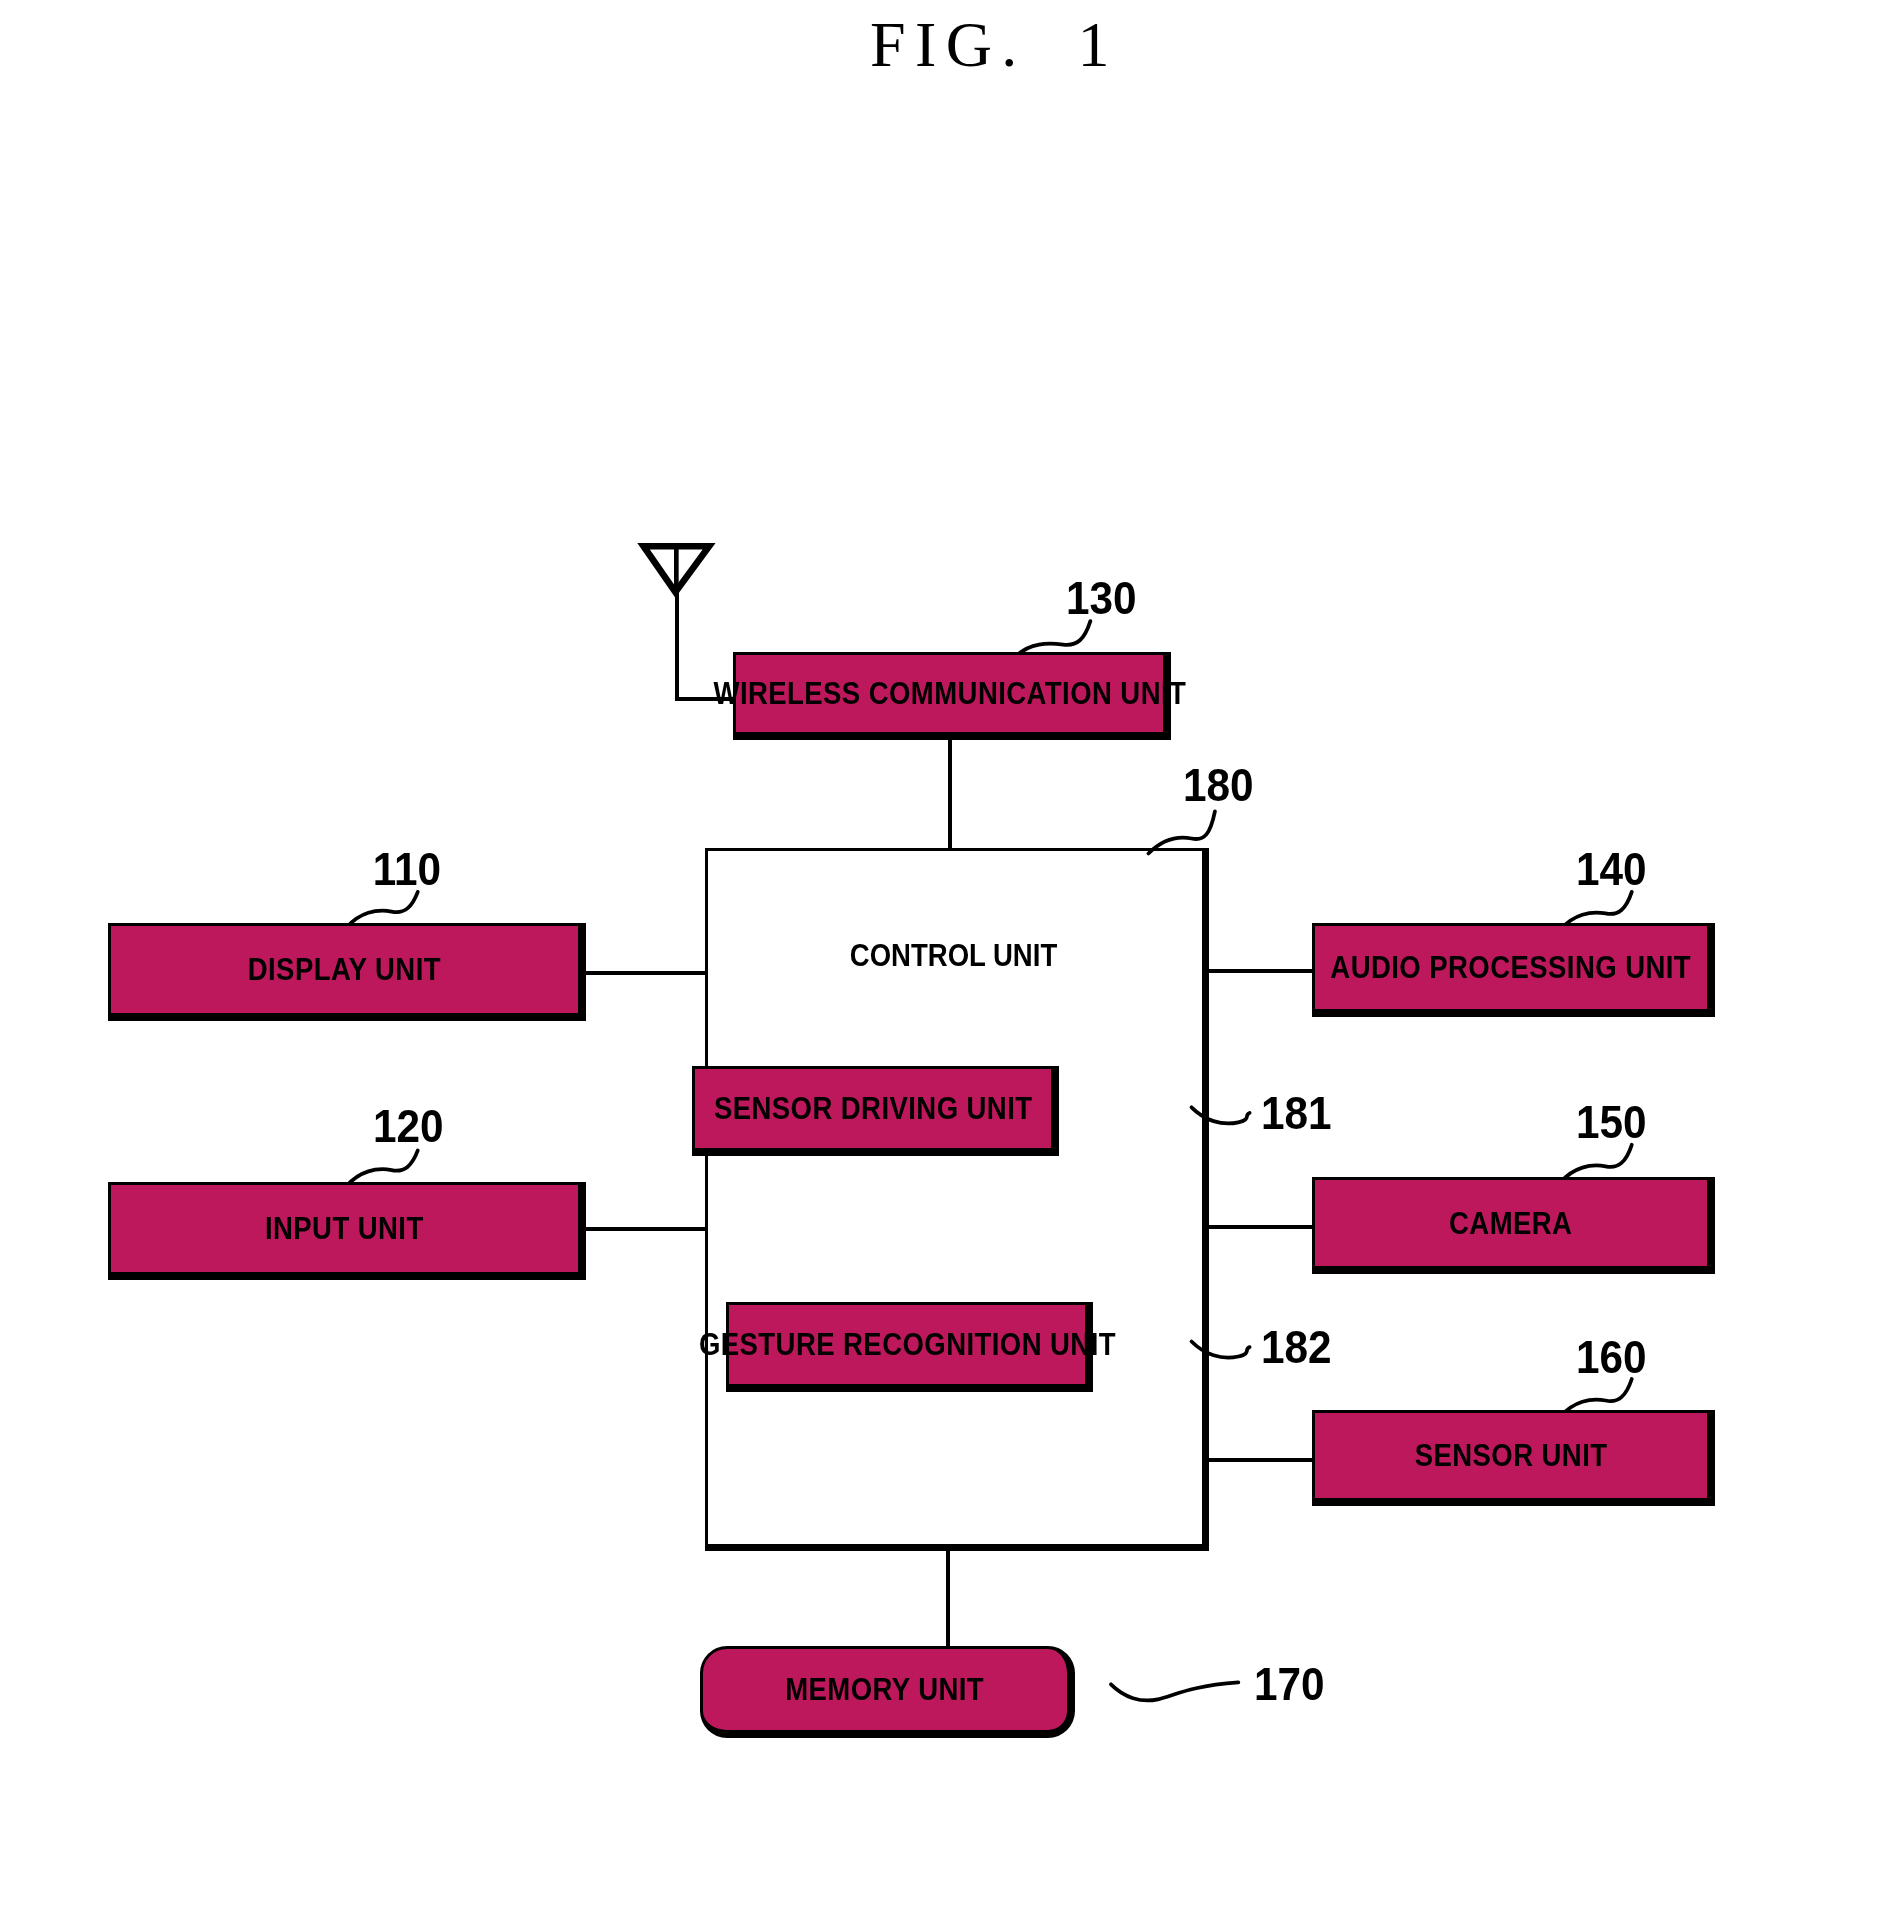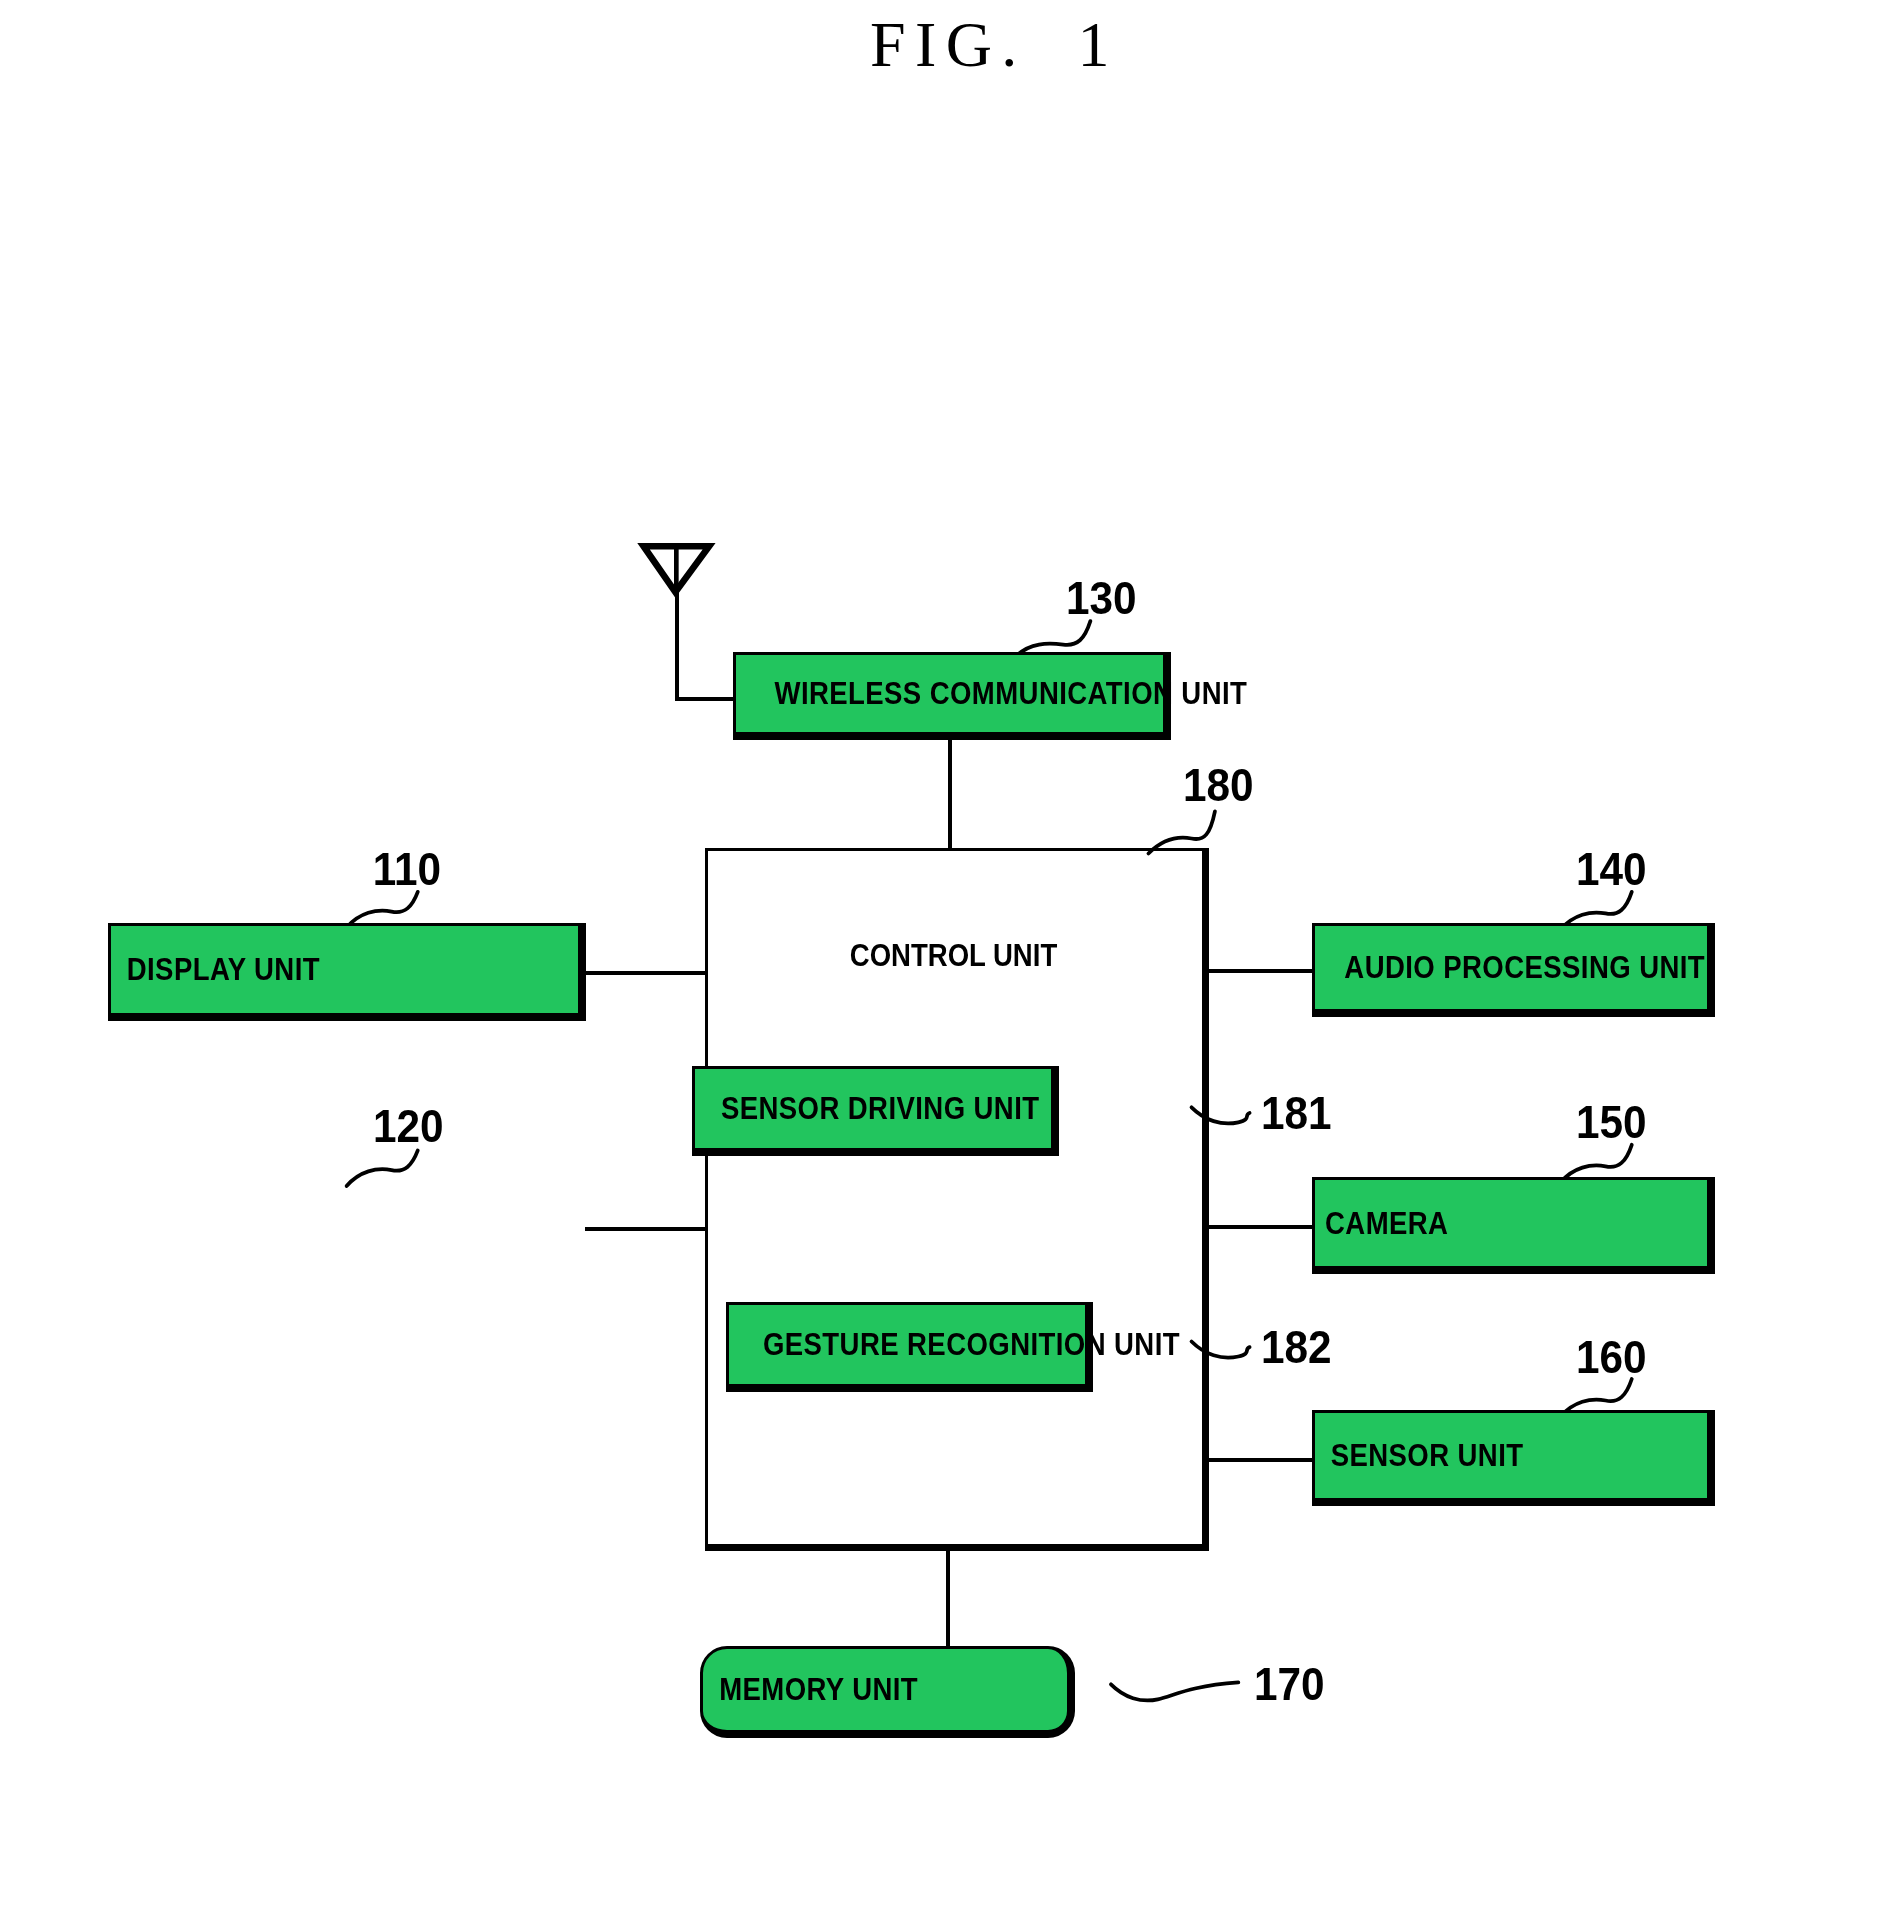--- a/index.html
+++ b/index.html
@@ -28,26 +28,27 @@
     letter-spacing: 9.4px;
     color: #000000;
     white-space: pre;
     padding-left: 47px;
   }
 
   
   .box {
     position: absolute;
     box-sizing: border-box;
-    background: #22c55e;
+    background: #be185d;
     border: 3.7px solid #000000;
     border-right-width: 8.4px;
     border-bottom-width: 8.4px;
     display: flex;
     align-items: center;
+    justify-content: center;
     z-index: 4;
   }
   .box-label {
     font-family: "Liberation Sans Narrow", "Liberation Sans", sans-serif;
     font-weight: bold;
     font-size: 32px;
     letter-spacing: 0.5px;
     color: #000000;
     transform: scaleX(0.86);
     white-space: nowrap;
@@ -157,20 +158,23 @@
   </div>
 
   <div class="box" style="left:733px; top:652px; width:438px; height:88px;">
     <span class="box-label">WIRELESS COMMUNICATION UNIT</span>
   </div>
 
   <div class="box" style="left:108px; top:923px; width:478px; height:98px;">
     <span class="box-label">DISPLAY UNIT</span>
   </div>
 
+  <div class="box" style="left:108px; top:1182px; width:478px; height:98px;">
+    <span class="box-label">INPUT UNIT</span>
+  </div>
 
   <div class="box" style="left:1312px; top:1177px; width:403px; height:97px;">
     <span class="box-label">CAMERA</span>
   </div>
 
   <div class="box" style="left:1312px; top:923px; width:403px; height:94px;">
     <span class="box-label">AUDIO PROCESSING UNIT</span>
   </div>
 
   <div class="box" style="left:1312px; top:1410px; width:403px; height:96px;">

